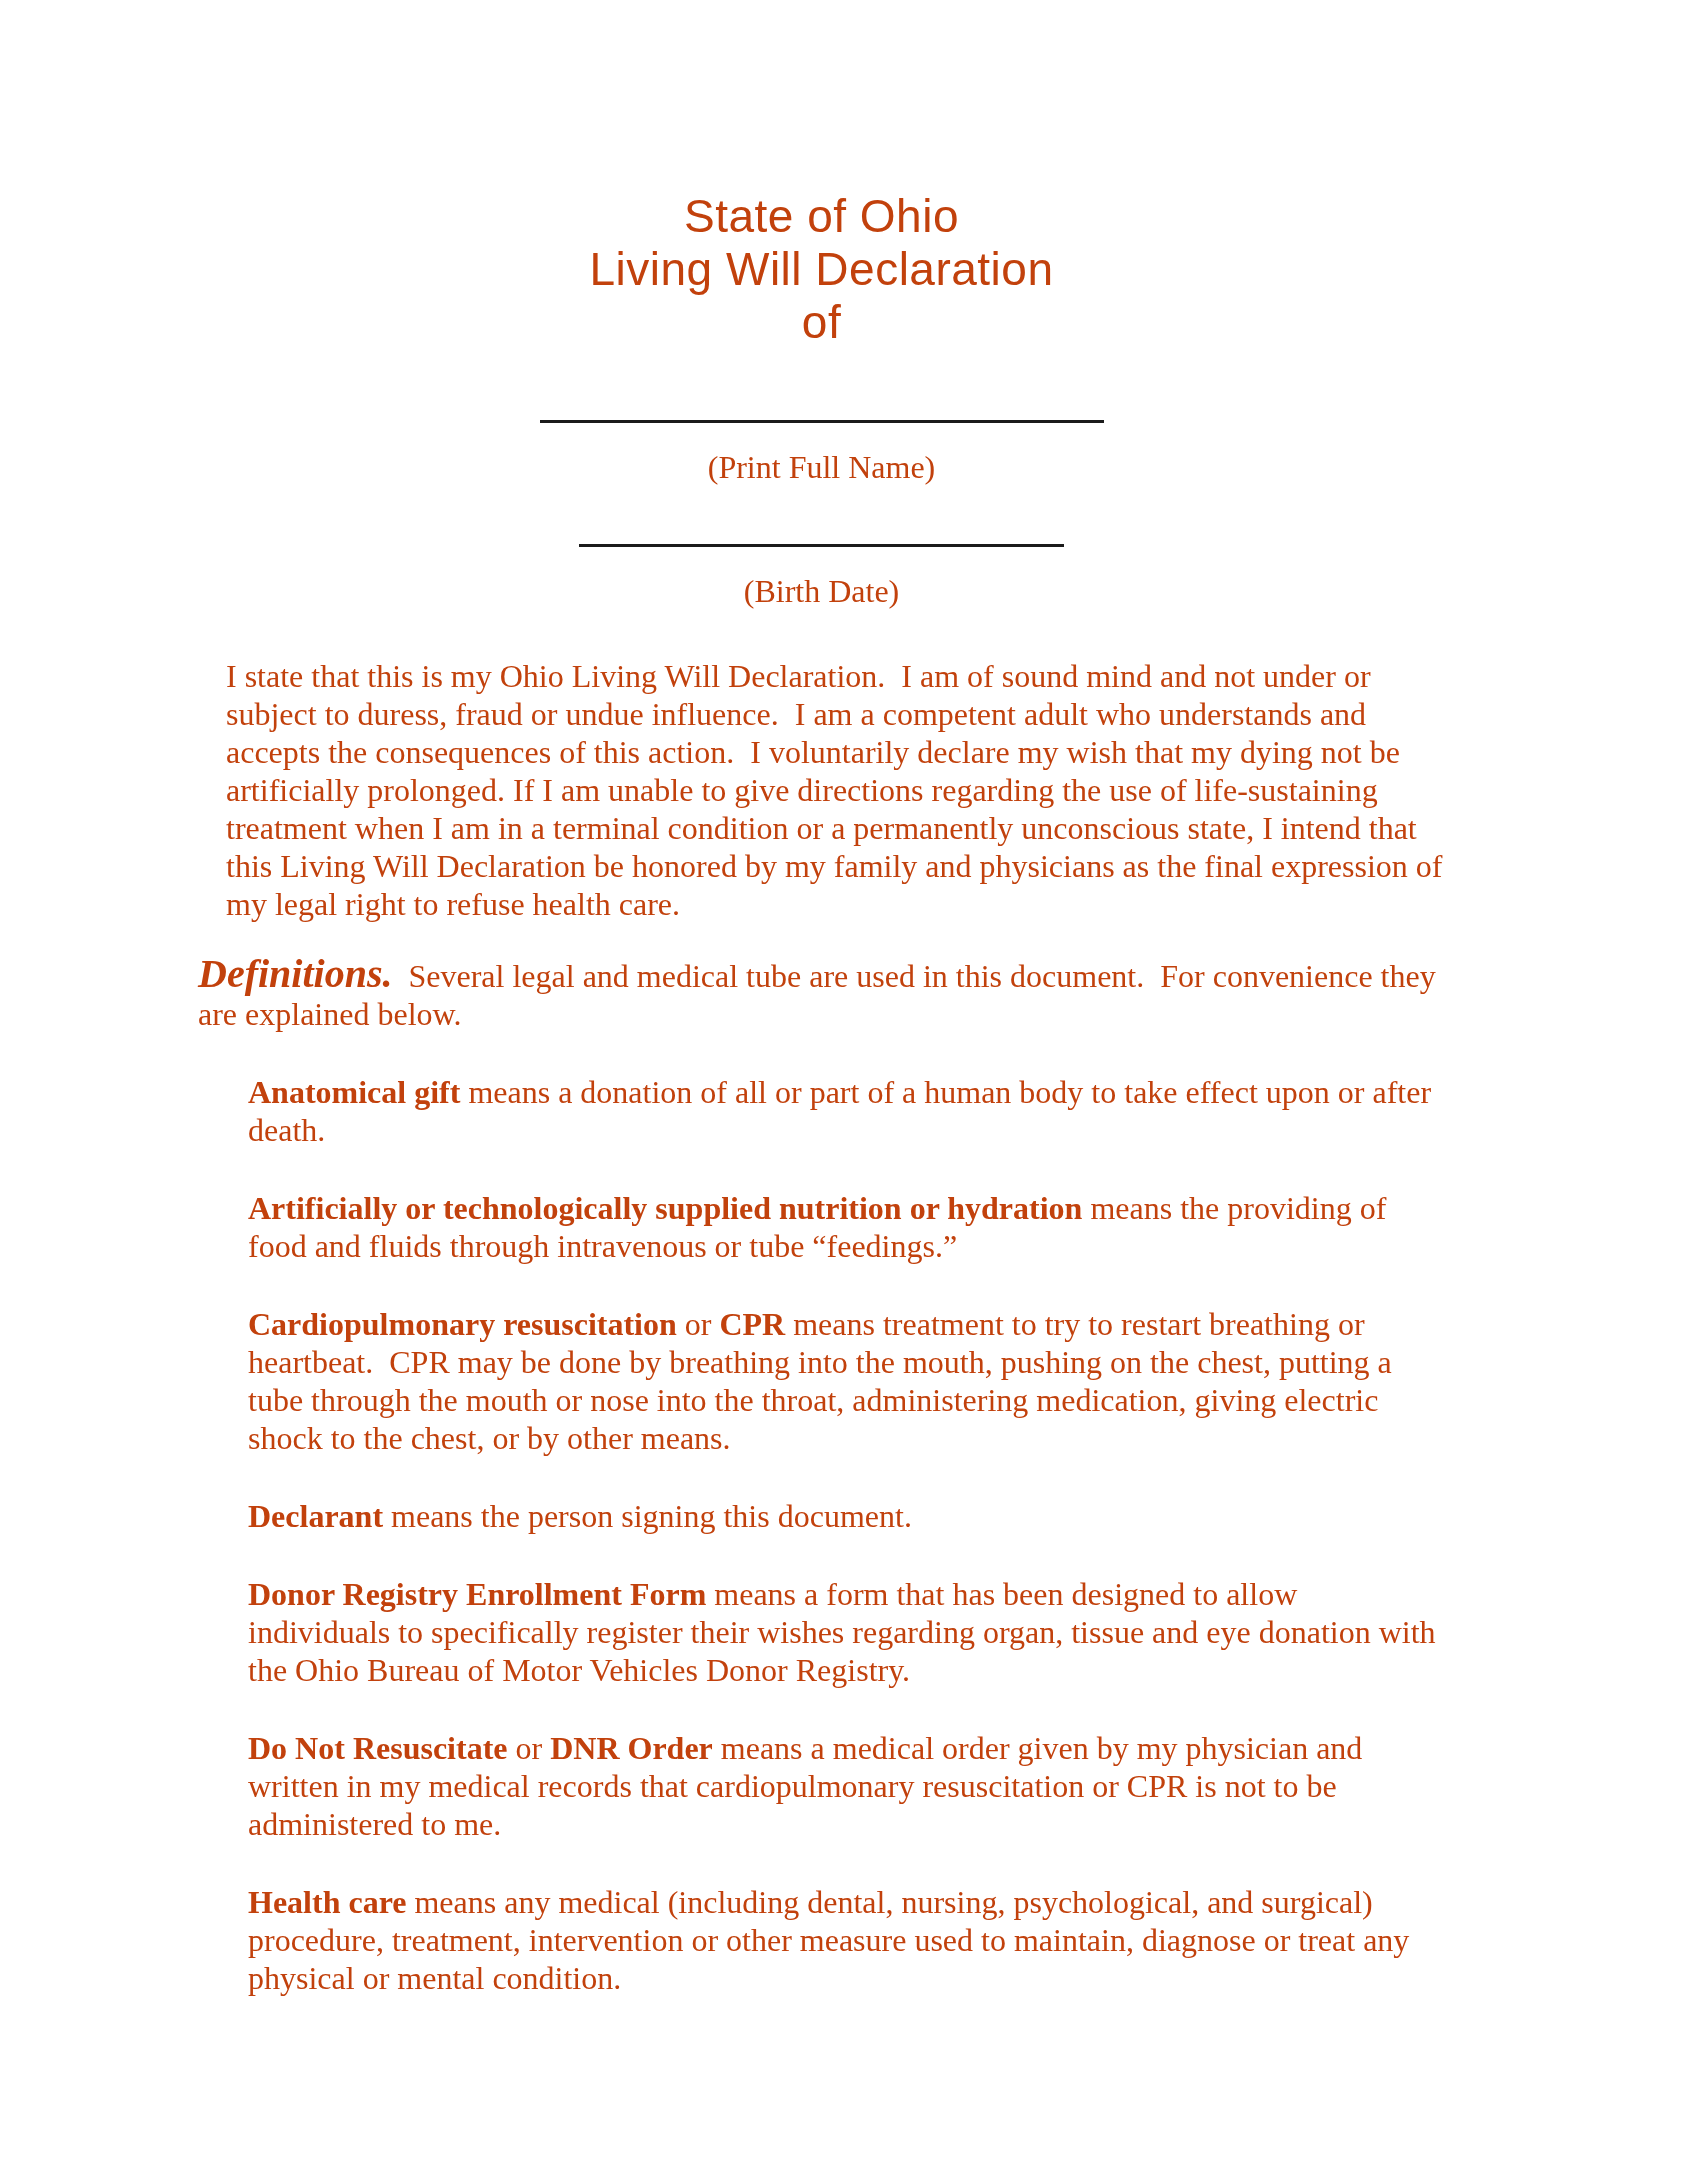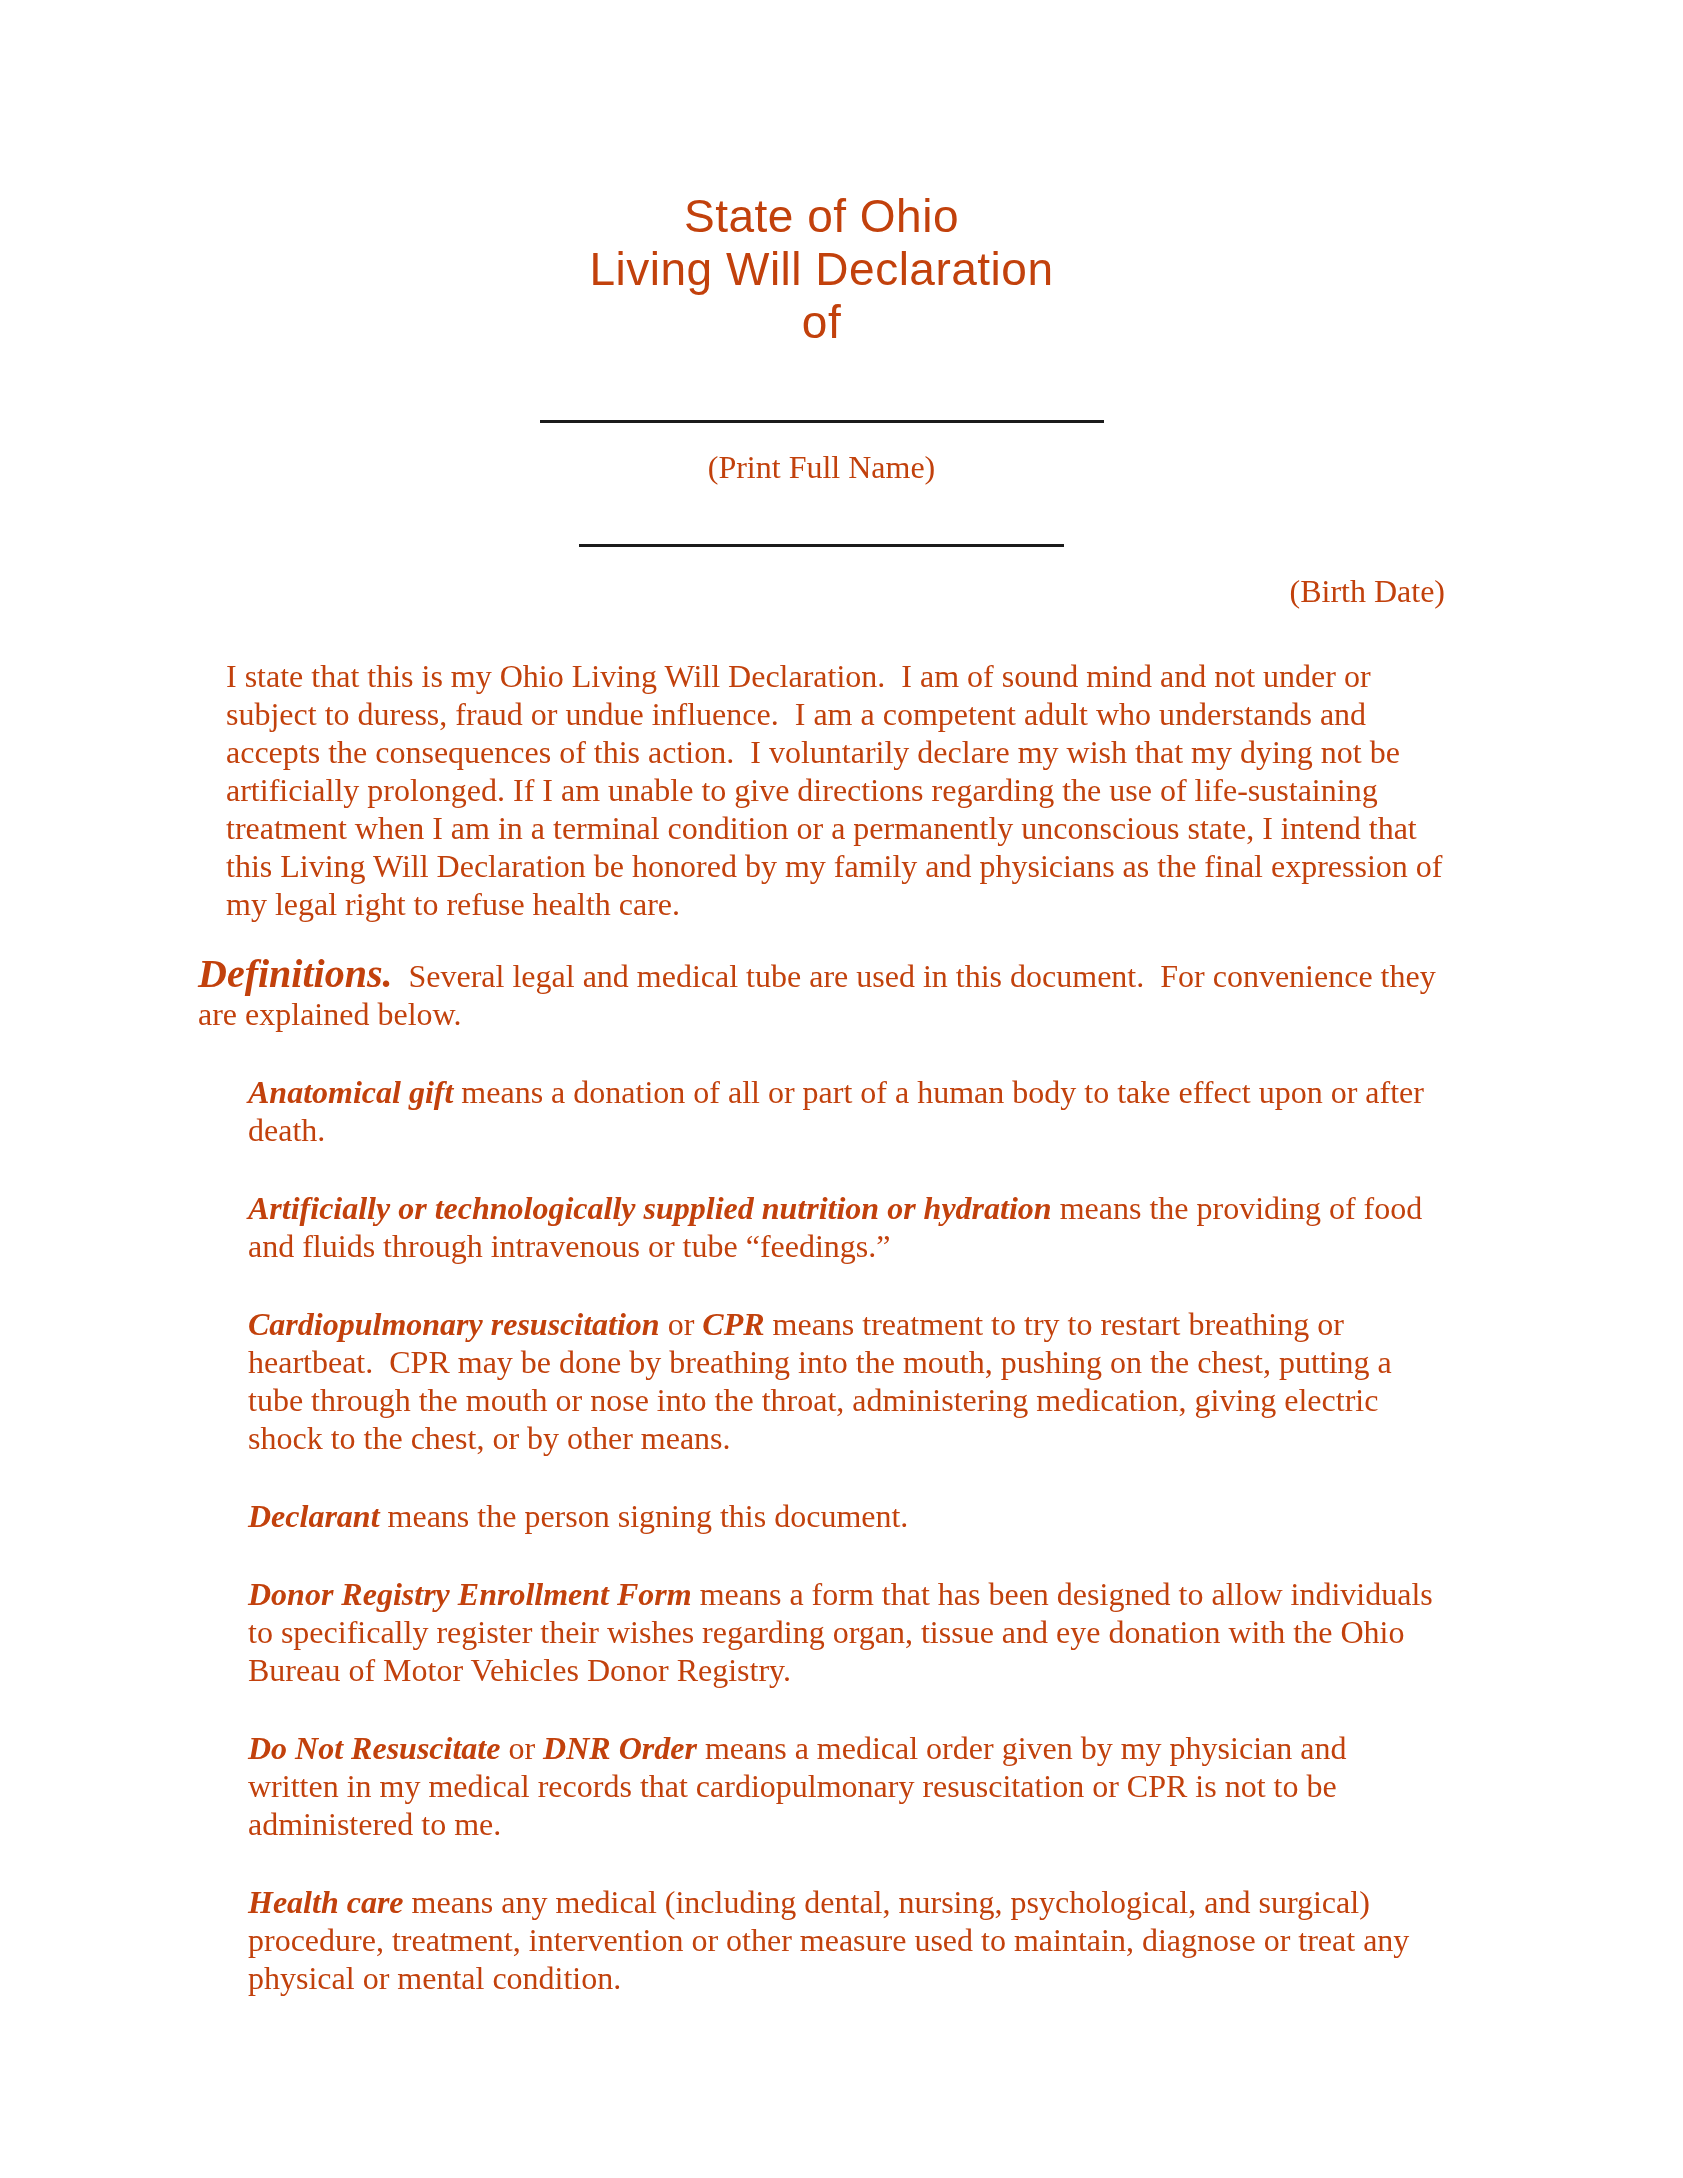--- a/index.html
+++ b/index.html
@@ -9,37 +9,37 @@
     font-family:"Liberation Serif", serif;
   }
   .content{padding:0 238px 0 198px;width:1247px;}
   .title-block{
     padding-top:190px;text-align:center;
     font-family:"Liberation Sans", sans-serif;
     font-size:46px;line-height:53px;font-weight:400;letter-spacing:0.5px;
   }
   .field-block{text-align:center;}
   .field-block.first{margin-top:71px;}
-  .field-block.second{margin-top:57px;text-align:right;}
+  .field-block.second{margin-top:57px;}
   .blank-line{height:0;border-top:3px solid #1b1b1b;margin:0 auto;}
   .blank-line.name{width:564px;}
   .blank-line.birth{width:485px;}
   .field-label{margin-top:24px;font-size:32px;line-height:40px;}
   p{margin:0;}
   .body-para{
     font-size:32px;line-height:38px;white-space:pre-wrap;
     margin-top:46px;text-align:left;margin-left:28px;
   }
   .definitions-intro{margin-top:32px;font-size:32px;line-height:38px;white-space:pre-wrap;}
   .def-heading{font-weight:bold;font-style:italic;font-size:40px;}
   .def{
     margin-left:50px;margin-top:40px;
     font-size:32px;line-height:38px;white-space:pre-wrap;
   }
-  .def b{font-weight:bold;font-style:italic;}
+  .def b{font-weight:bold;}
 </style>
 </head>
 <body>
 
 <div class="page">
   <div class="content">
 
     <div class="title-block">
       <div>State of Ohio</div>
       <div>Living Will Declaration</div>

